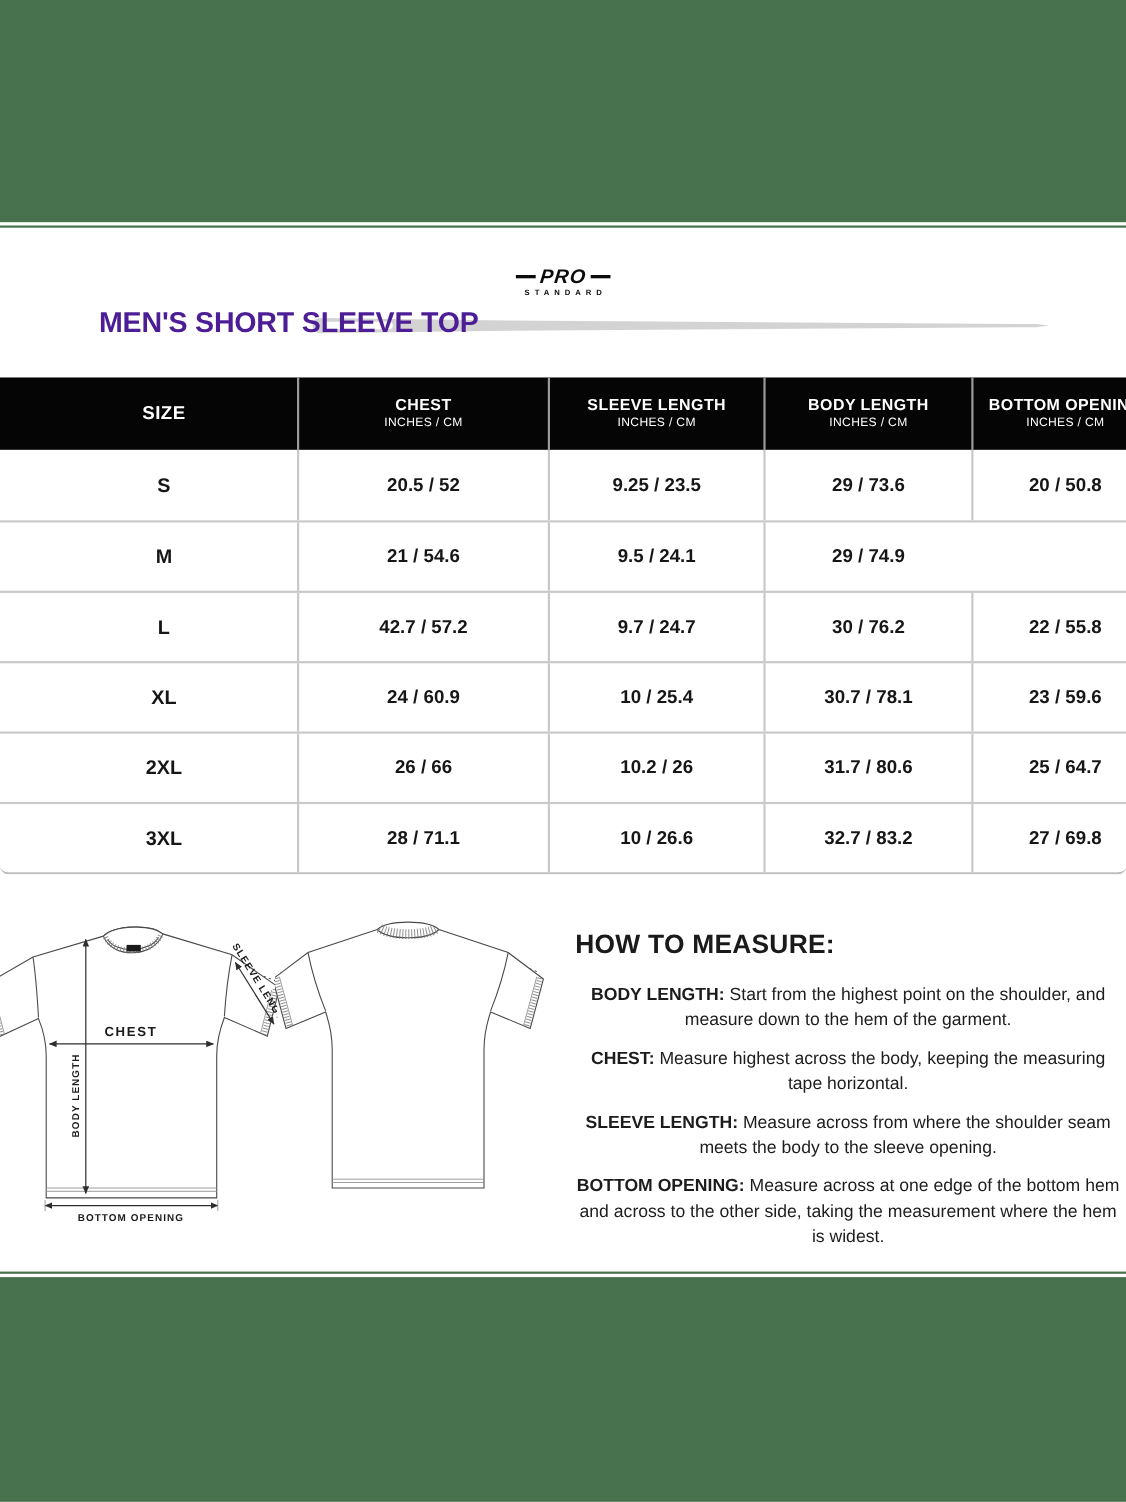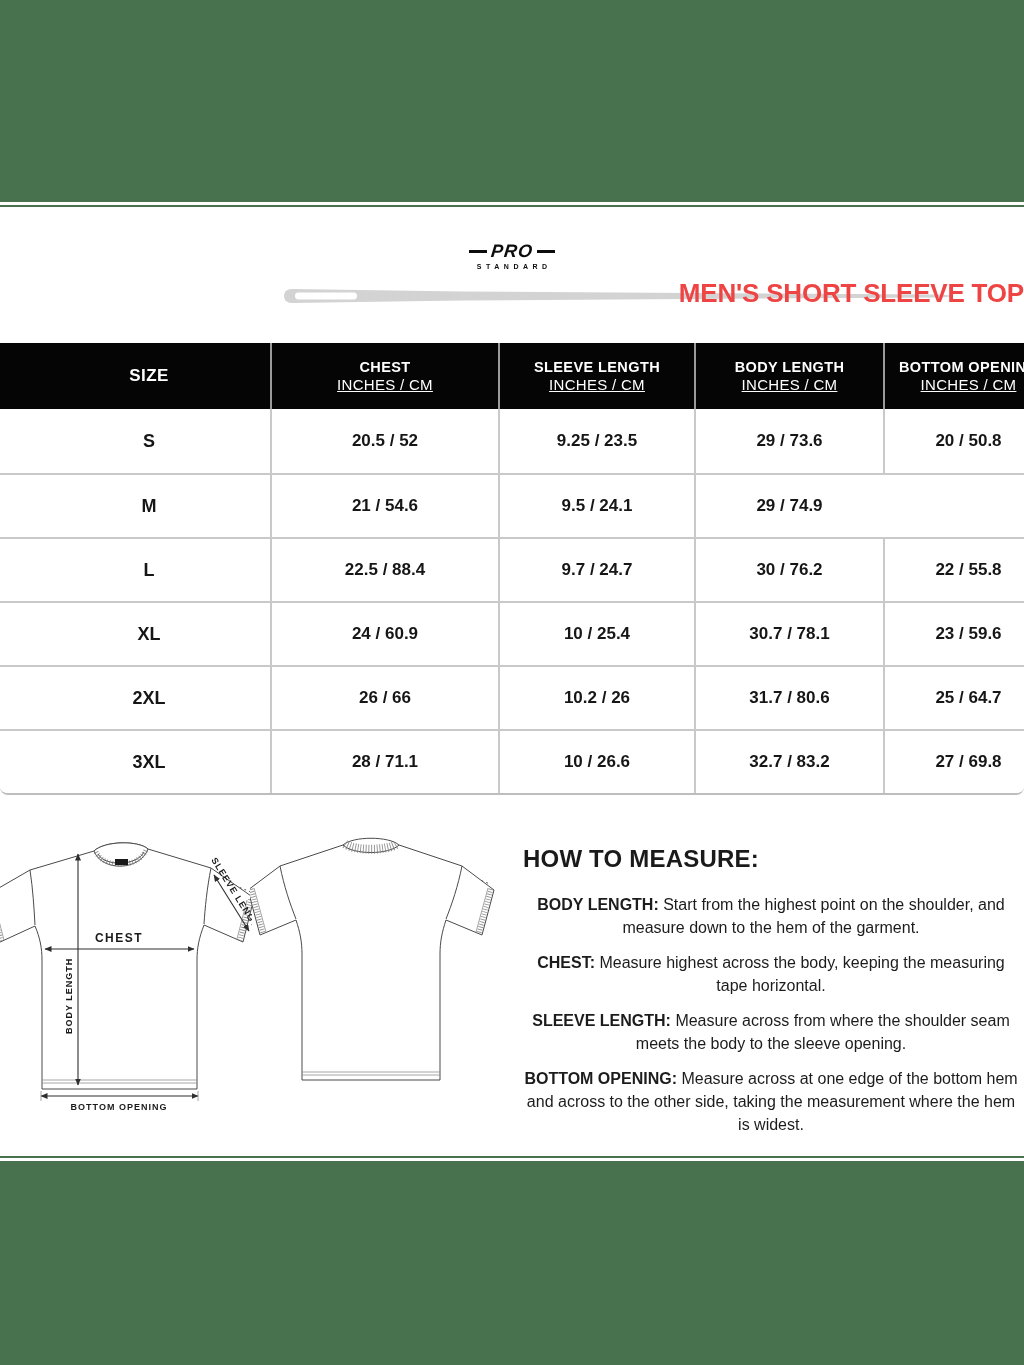--- a/index.html
+++ b/index.html
@@ -30,40 +30,41 @@
   }
   .brand-sub {
     margin-top:1px; font-size:7px; font-weight:700; letter-spacing:4.5px;
     color:#0c0c0c; text-indent:4.5px;
   }
 
   
   .title-row { position:absolute; top:68px; left:0; width:1024px; height:46px; }
   .needle { position:absolute; left:282px; top:13px; width:672px; height:16px; }
   .page-title {
-    position:absolute; left:0; top:3px; width:100%; text-align:right;
-    font-size:26px; font-weight:800; letter-spacing:-0.2px; color:#ef4444;
+    position:absolute; left:0; top:3px; width:100%; text-align:left;
+    font-size:26px; font-weight:800; letter-spacing:-0.2px; color:#4c1d95;
     text-indent:46px;
+    padding-left:44px;
   }
 
   
   .size-table {
     position:absolute; top:136px; left:0; width:1024px;
     border-bottom:2px solid #bdbdbd; border-radius:0 0 8px 8px; overflow:hidden;
   }
   .thead, .tr { display:grid; grid-template-columns:242px 228px 196px 189px 169px;padding-left:28px; }
   .thead { background:#050505; height:66px; }
   .th {
     display:flex; flex-direction:column; align-items:center; justify-content:center;
     color:#ffffff; line-height:1.25;
   }
   .th:not(:first-child) { border-left:2px solid #9a9a9a; }
   .th-label { font-size:14.5px; font-weight:700; letter-spacing:0.4px; }
   .th-size .th-label { font-size:17px; }
-  .th-sub { font-size:15px; font-weight:400; letter-spacing:0.3px;text-decoration:underline; }
+  .th-sub { font-size:11px; font-weight:400; letter-spacing:0.3px; }
   .tr { height:64px; background:#fff; }
   .tr + .tr { border-top:2px solid #c9c9c9; }
   .td {
     display:flex; align-items:center; justify-content:center;
     font-size:17px; font-weight:700; color:#161616;
   }
   .td:not(:first-child) { border-left:2px solid #c9c9c9;text-align:center; }
   .td-size { font-size:18px; }
 
   
@@ -138,21 +139,21 @@
               <div class="td">20 / 50.8</div>
             </div>
             <div class="tr">
               <div class="td td-size">M</div>
               <div class="td">21 / 54.6</div>
               <div class="td">9.5 / 24.1</div>
               <div class="td">29 / 74.9</div>
             </div>
             <div class="tr">
               <div class="td td-size">L</div>
-              <div class="td">22.5 / 88.4</div>
+              <div class="td">42.7 / 57.2</div>
               <div class="td">9.7 / 24.7</div>
               <div class="td">30 / 76.2</div>
               <div class="td">22 / 55.8</div>
             </div>
             <div class="tr">
               <div class="td td-size">XL</div>
               <div class="td">24 / 60.9</div>
               <div class="td">10 / 25.4</div>
               <div class="td">30.7 / 78.1</div>
               <div class="td">23 / 59.6</div>

